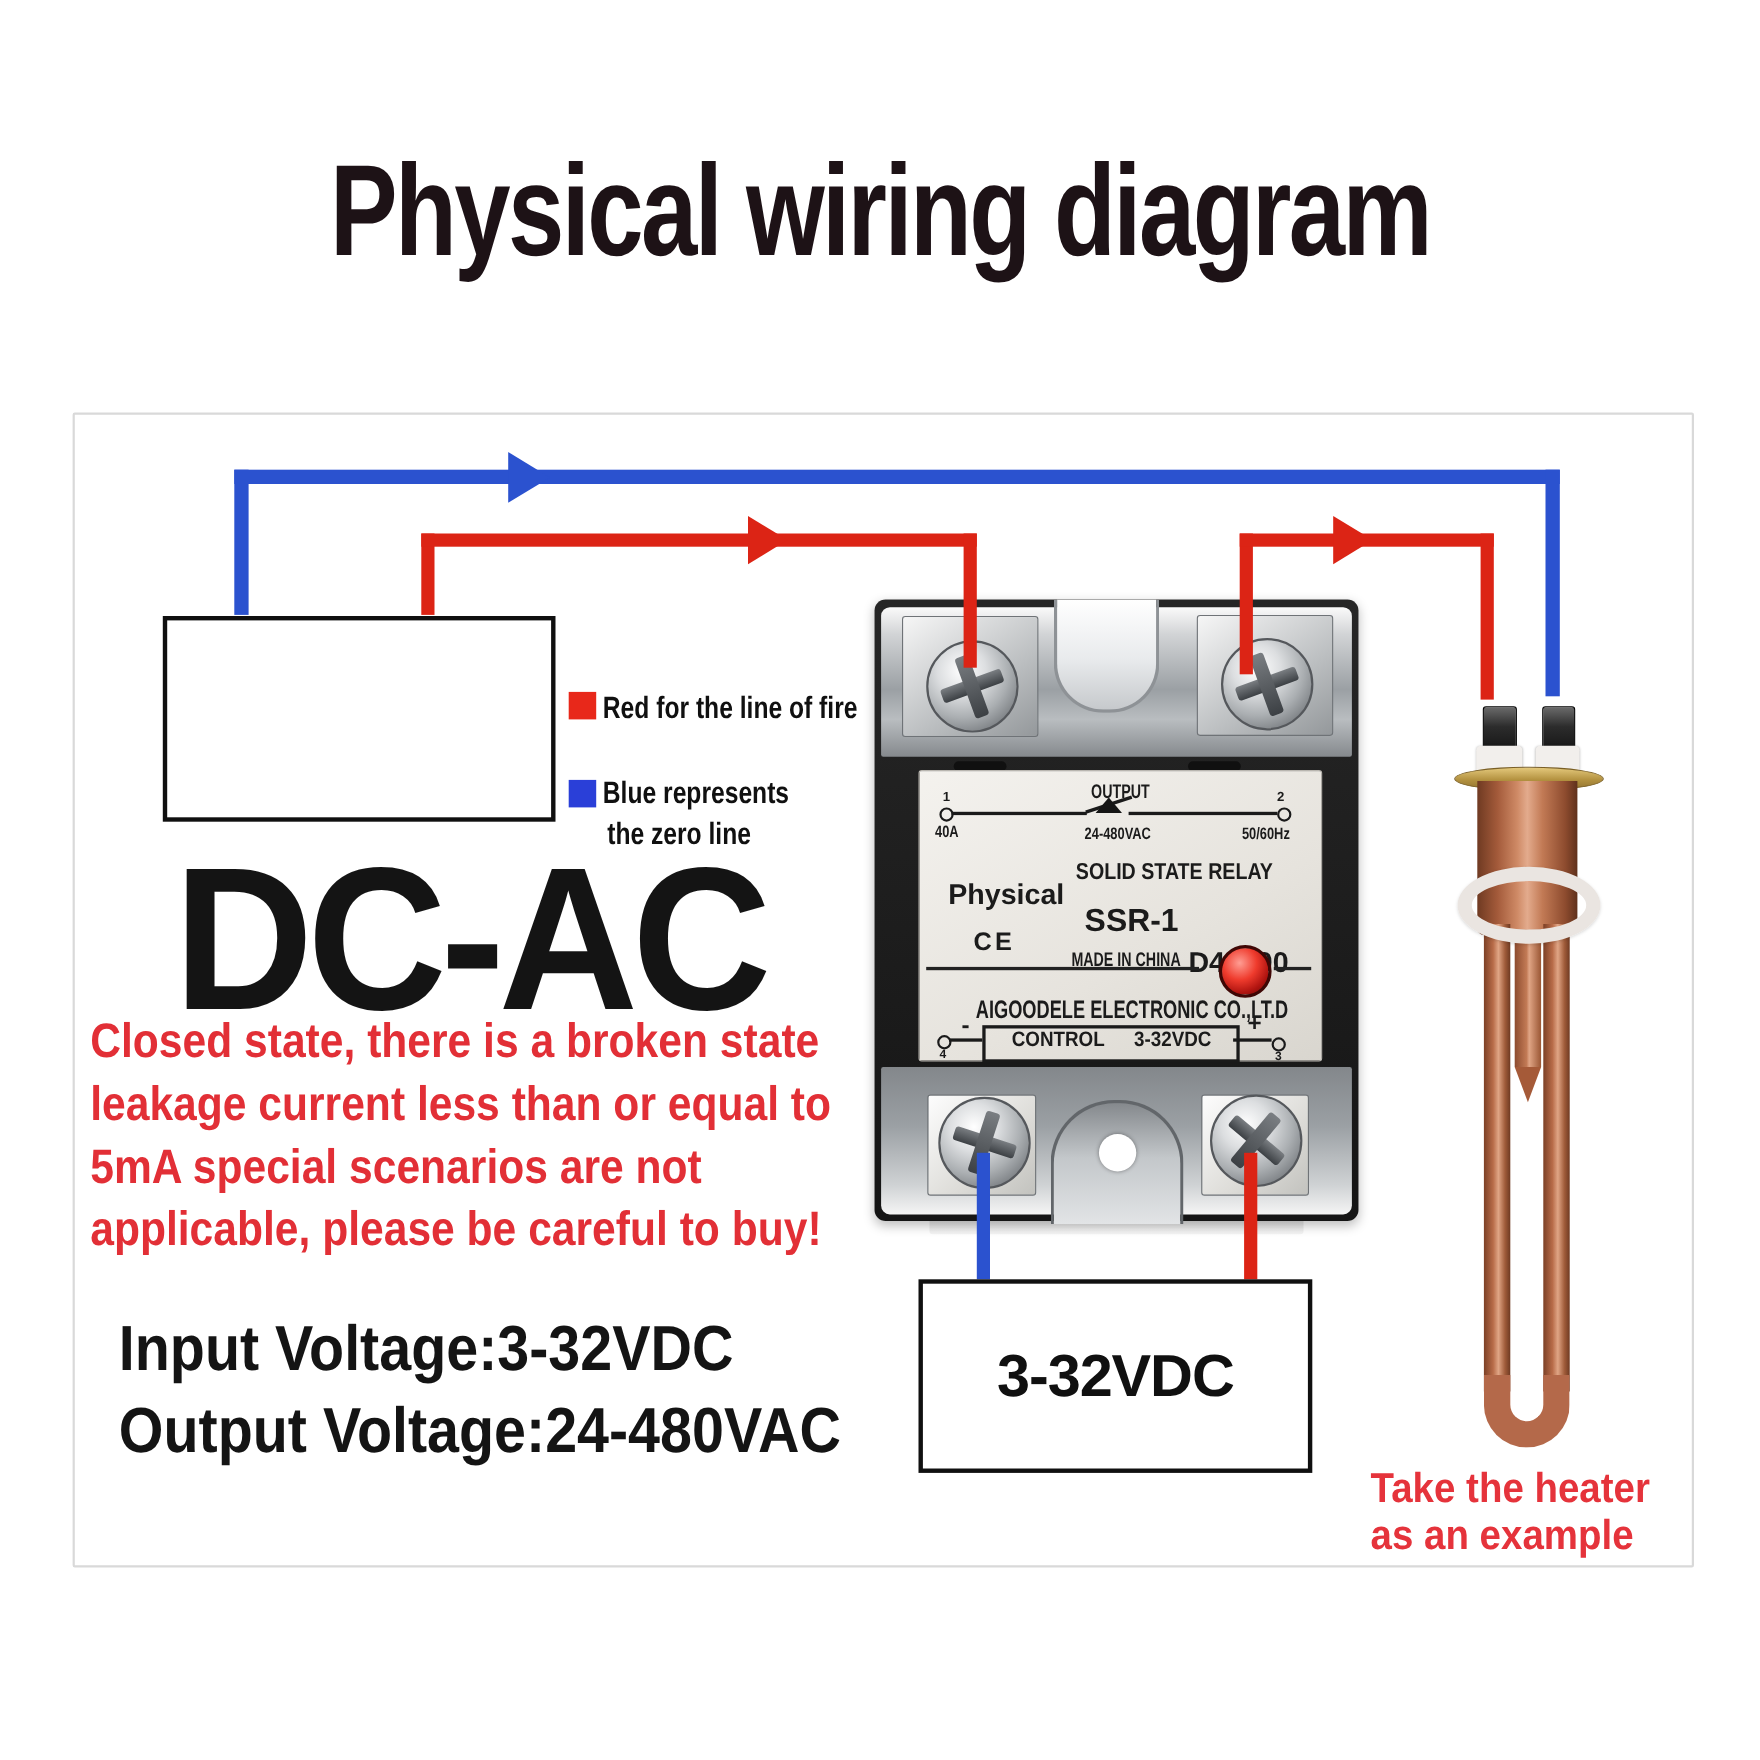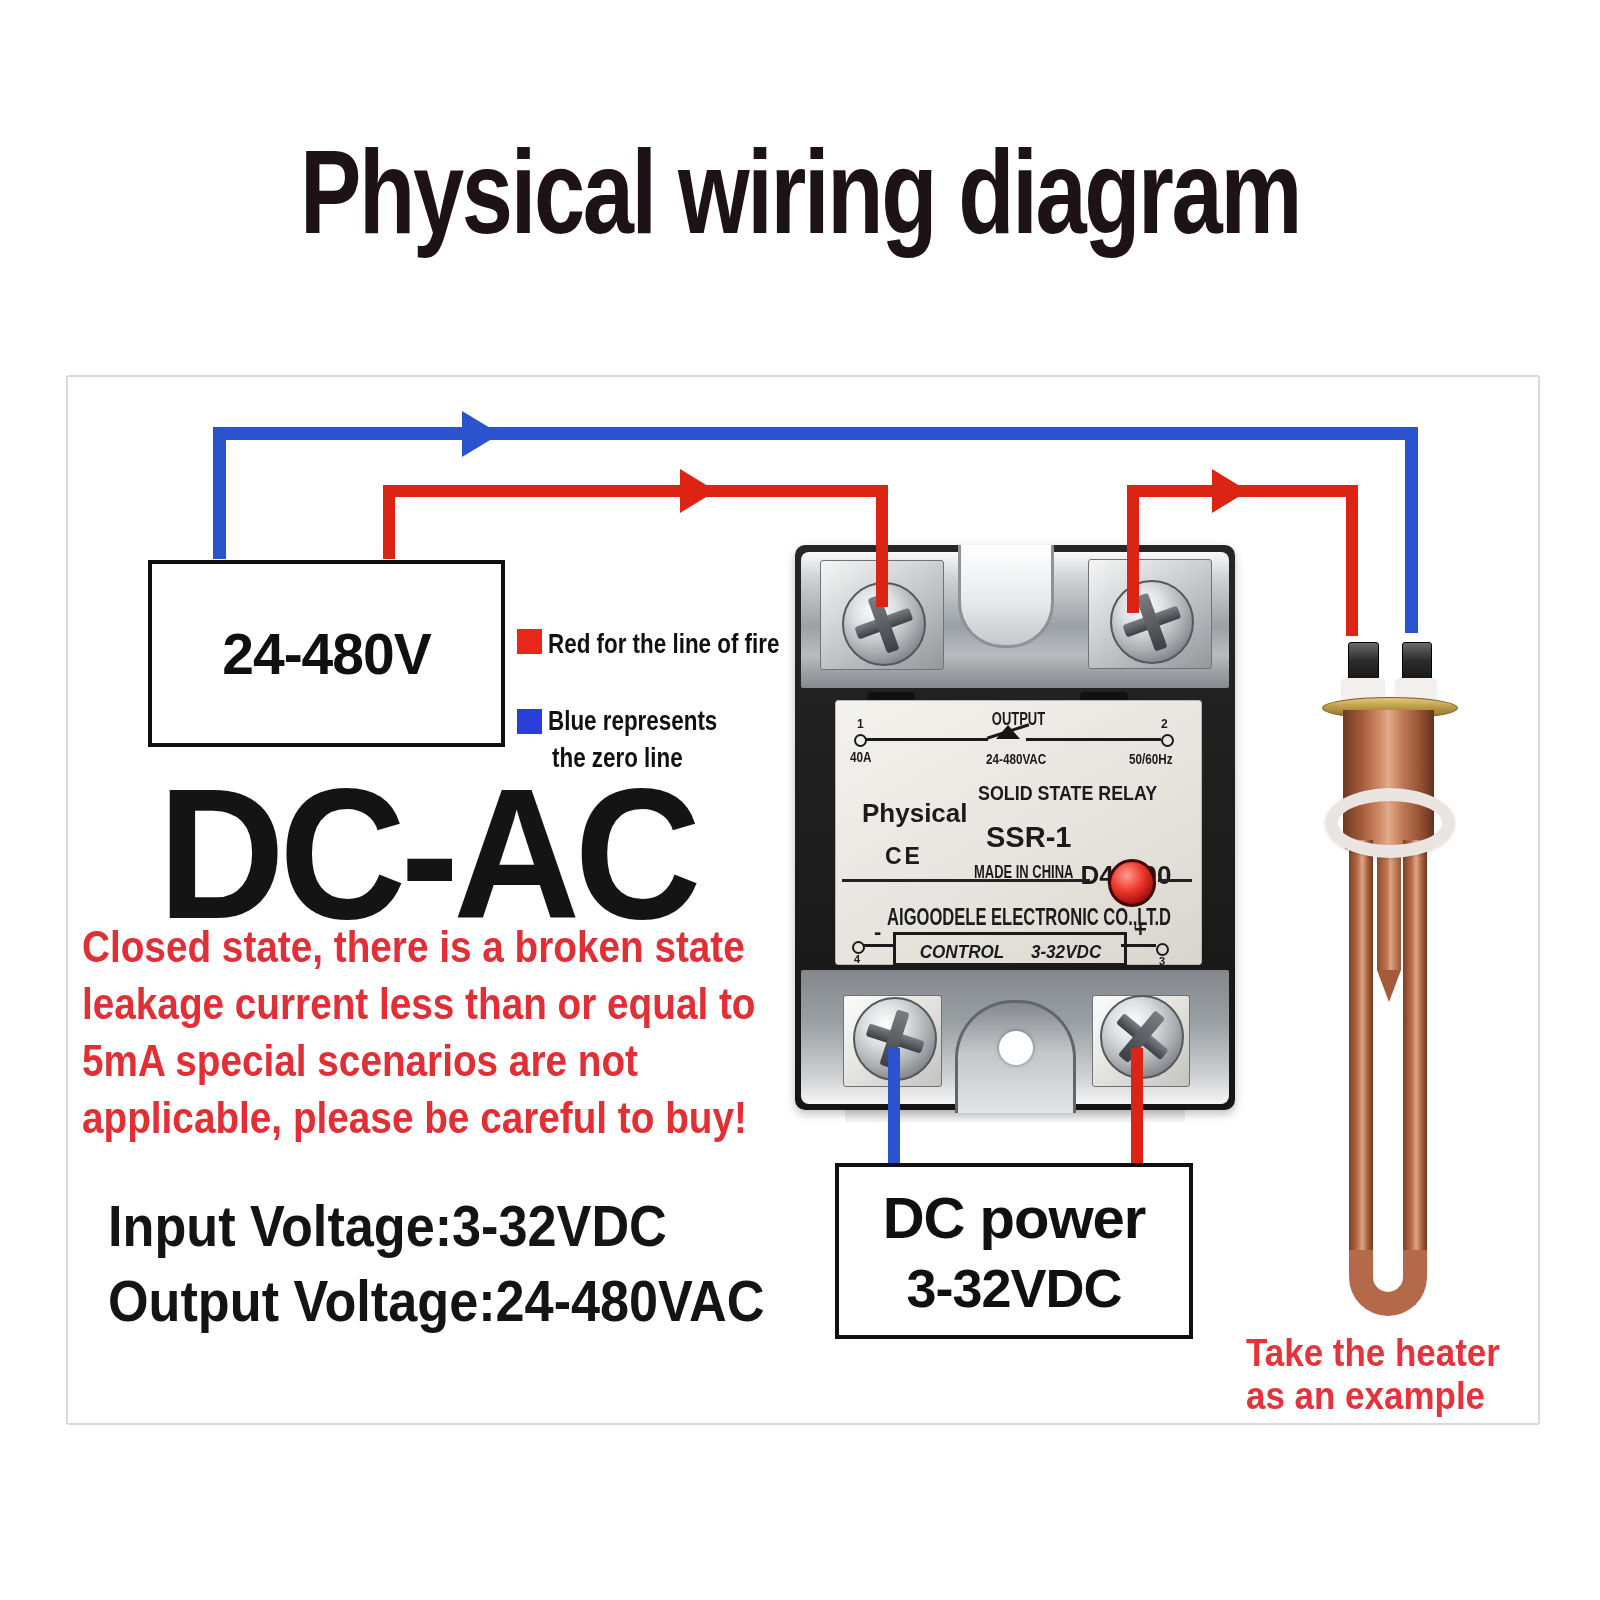--- a/index.html
+++ b/index.html
@@ -72,21 +72,21 @@
          background:linear-gradient(150deg,#f4f2ee 0%,#e6e3dd 60%,#d9d6cf 100%);
          border:1px solid #b9b6b0;color:#1b1b1b;}
   .label .ln{position:absolute;background:#1a1a1a;}
   .term-circle{position:absolute;width:9px;height:9px;border:2px solid #1a1a1a;border-radius:50%;background:transparent;}
   .lbl-sm{position:absolute;font-size:12px;font-weight:700;}
   .lbl-rating{position:absolute;font-size:15px;font-weight:700;transform:scaleX(0.78);transform-origin:left top;white-space:nowrap;}
   .led{position:absolute;left:272px;top:158px;width:42px;height:42px;border-radius:50%;
        border:3px solid #3f0705;
        background:radial-gradient(circle at 38% 32%,#ff9d93,#ef3b2d 40%,#b01410 70%,#5c0906);}
   .ctrl-box{position:absolute;left:57px;top:231px;width:228px;height:28px;border:3px solid #1a1a1a;
-            display:flex;align-items:flex-end;justify-content:space-evenly;font-style:italic;}
+            display:flex;align-items:flex-start;justify-content:space-evenly;}
   .ctrl-box span{font-size:19px;font-weight:700;transform:scaleX(0.9);white-space:nowrap;}
   .relay-base{position:absolute;left:845px;top:1104px;width:340px;height:18px;
               background:linear-gradient(180deg,#dedede,#f5f5f5);border-radius:3px;}
 
   
   .heater{position:absolute;left:1320px;top:640px;width:140px;height:690px;}
   .h-term{position:absolute;width:29px;height:44px;border-radius:3px;border:1px solid #000;
           background:linear-gradient(180deg,#6a6a6a,#2c2c2c 40%,#111);}
   .h-base{position:absolute;width:42px;height:26px;border-radius:4px;background:#f2efec;box-shadow:0 1px 2px rgba(0,0,0,.25);}
   .h-flange{position:absolute;left:2px;top:57px;width:134px;height:20px;border-radius:50%;
@@ -231,25 +231,23 @@
 
   <div class="wire red" style="left:1127px;top:485px;width:12px;height:128px;"></div>
   <div class="wire red" style="left:1127px;top:485px;width:231px;height:12px;"></div>
   <div class="wire red" style="left:1346px;top:485px;width:12px;height:151px;"></div>
   <div class="arrow red" style="left:1212px;top:469px;"></div>
 
   <div class="wire blue" style="left:888px;top:1048px;width:12px;height:116px;"></div>
   <div class="wire red" style="left:1131px;top:1048px;width:12px;height:116px;"></div>
 
   <div class="power-box" style="left:148px;top:560px;width:349px;height:179px;">
-    <div class="l2">24-480V</div>
   </div>
 
   <div class="power-box" style="left:835px;top:1163px;width:350px;height:168px;">
-    <div class="l1" style="font-size:58px;">DC power</div>
     <div class="l2" style="font-size:54px;">3-32VDC</div>
   </div>
 
   <div class="swatch" style="left:517px;top:629px;background:#e8281a;"></div>
   <div class="legend-label" style="left:548px;top:625px;">Red for the line of fire</div>
   <div class="swatch" style="left:517px;top:709px;background:#2a3fd8;"></div>
   <div class="legend-label" style="left:548px;top:702px;">
     <div>Blue represents</div>
     <div style="padding-left:5px;">the zero line</div>
   </div>

